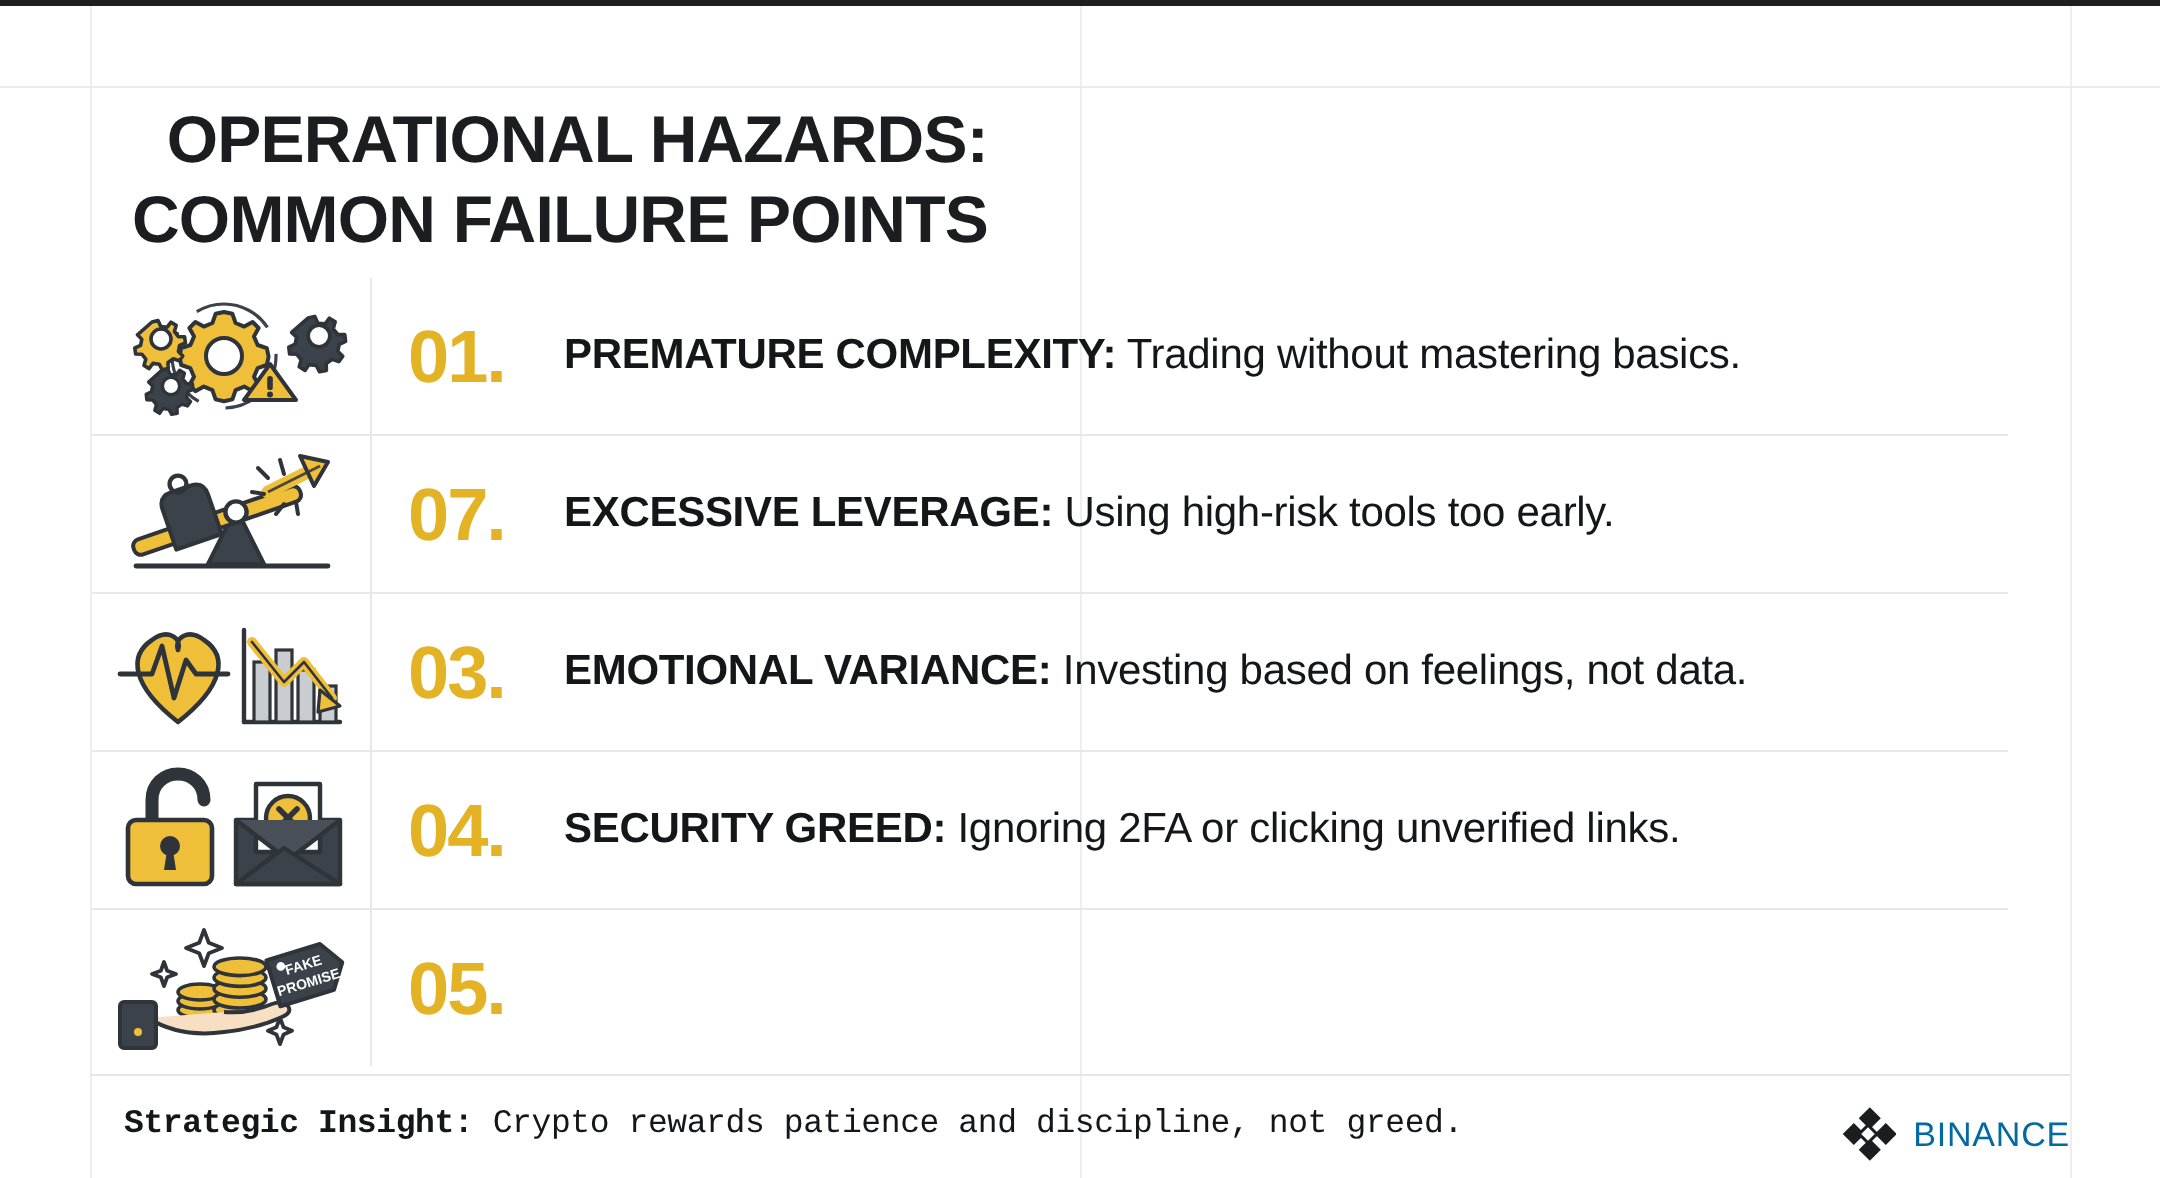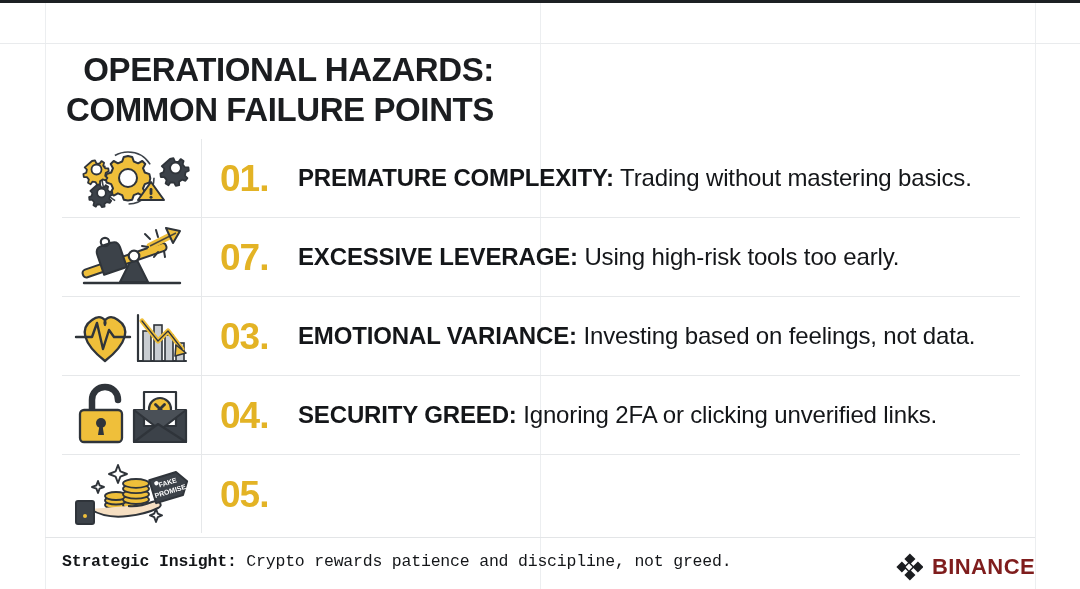--- a/index.html
+++ b/index.html
@@ -68,21 +68,21 @@
     letter-spacing: -0.4px;
     color: #1b1d20;
     white-space: pre-line;
     margin: 0;
     text-align: right;
   }
 
   
   .list {
     position: absolute;
-    left: 62px;
+    left: 46px;
     top: 139px;
     width: 958px;
   }
   .row {
     display: flex;
     align-items: center;
     height: 78px;
     border-bottom: 1px solid #e6e8ea;
     position: relative;
   }
@@ -107,21 +107,21 @@
     box-sizing: border-box;
     font-size: 37px;
     font-weight: 700;
     color: #E3B325;
     letter-spacing: -1px;
     line-height: 1;
   }
 
   .text {
     flex: 1;
-    font-size: 24px;
+    font-size: 21px;
     line-height: 1.25;
     color: #141619;
     letter-spacing: -0.15px;
     white-space: nowrap;
     overflow: hidden;
   }
   .text .lead {
     font-weight: 700;
   }
   .text .desc {
@@ -162,24 +162,24 @@
   .insight .ins-body  { font-weight: 400; }
 
   .brand {
     display: flex;
     align-items: center;
     gap: 9px;
     margin-top: 1px;
   }
   .brand-mark { display: block; }
   .brand-name {
-    font-size: 22px;
-    font-weight: 700;
+    font-size: 17px;
+    font-weight: 400;
     letter-spacing: 0.4px;
-    color: #7f1d1d;
+    color: #0369a1;
     line-height: 1;
   }
 </style>
 </head>
 <body>
 
 <div class="grid-layer">
   <div class="vline v1"></div>
   <div class="vline v2"></div>
   <div class="vline v3"></div>

